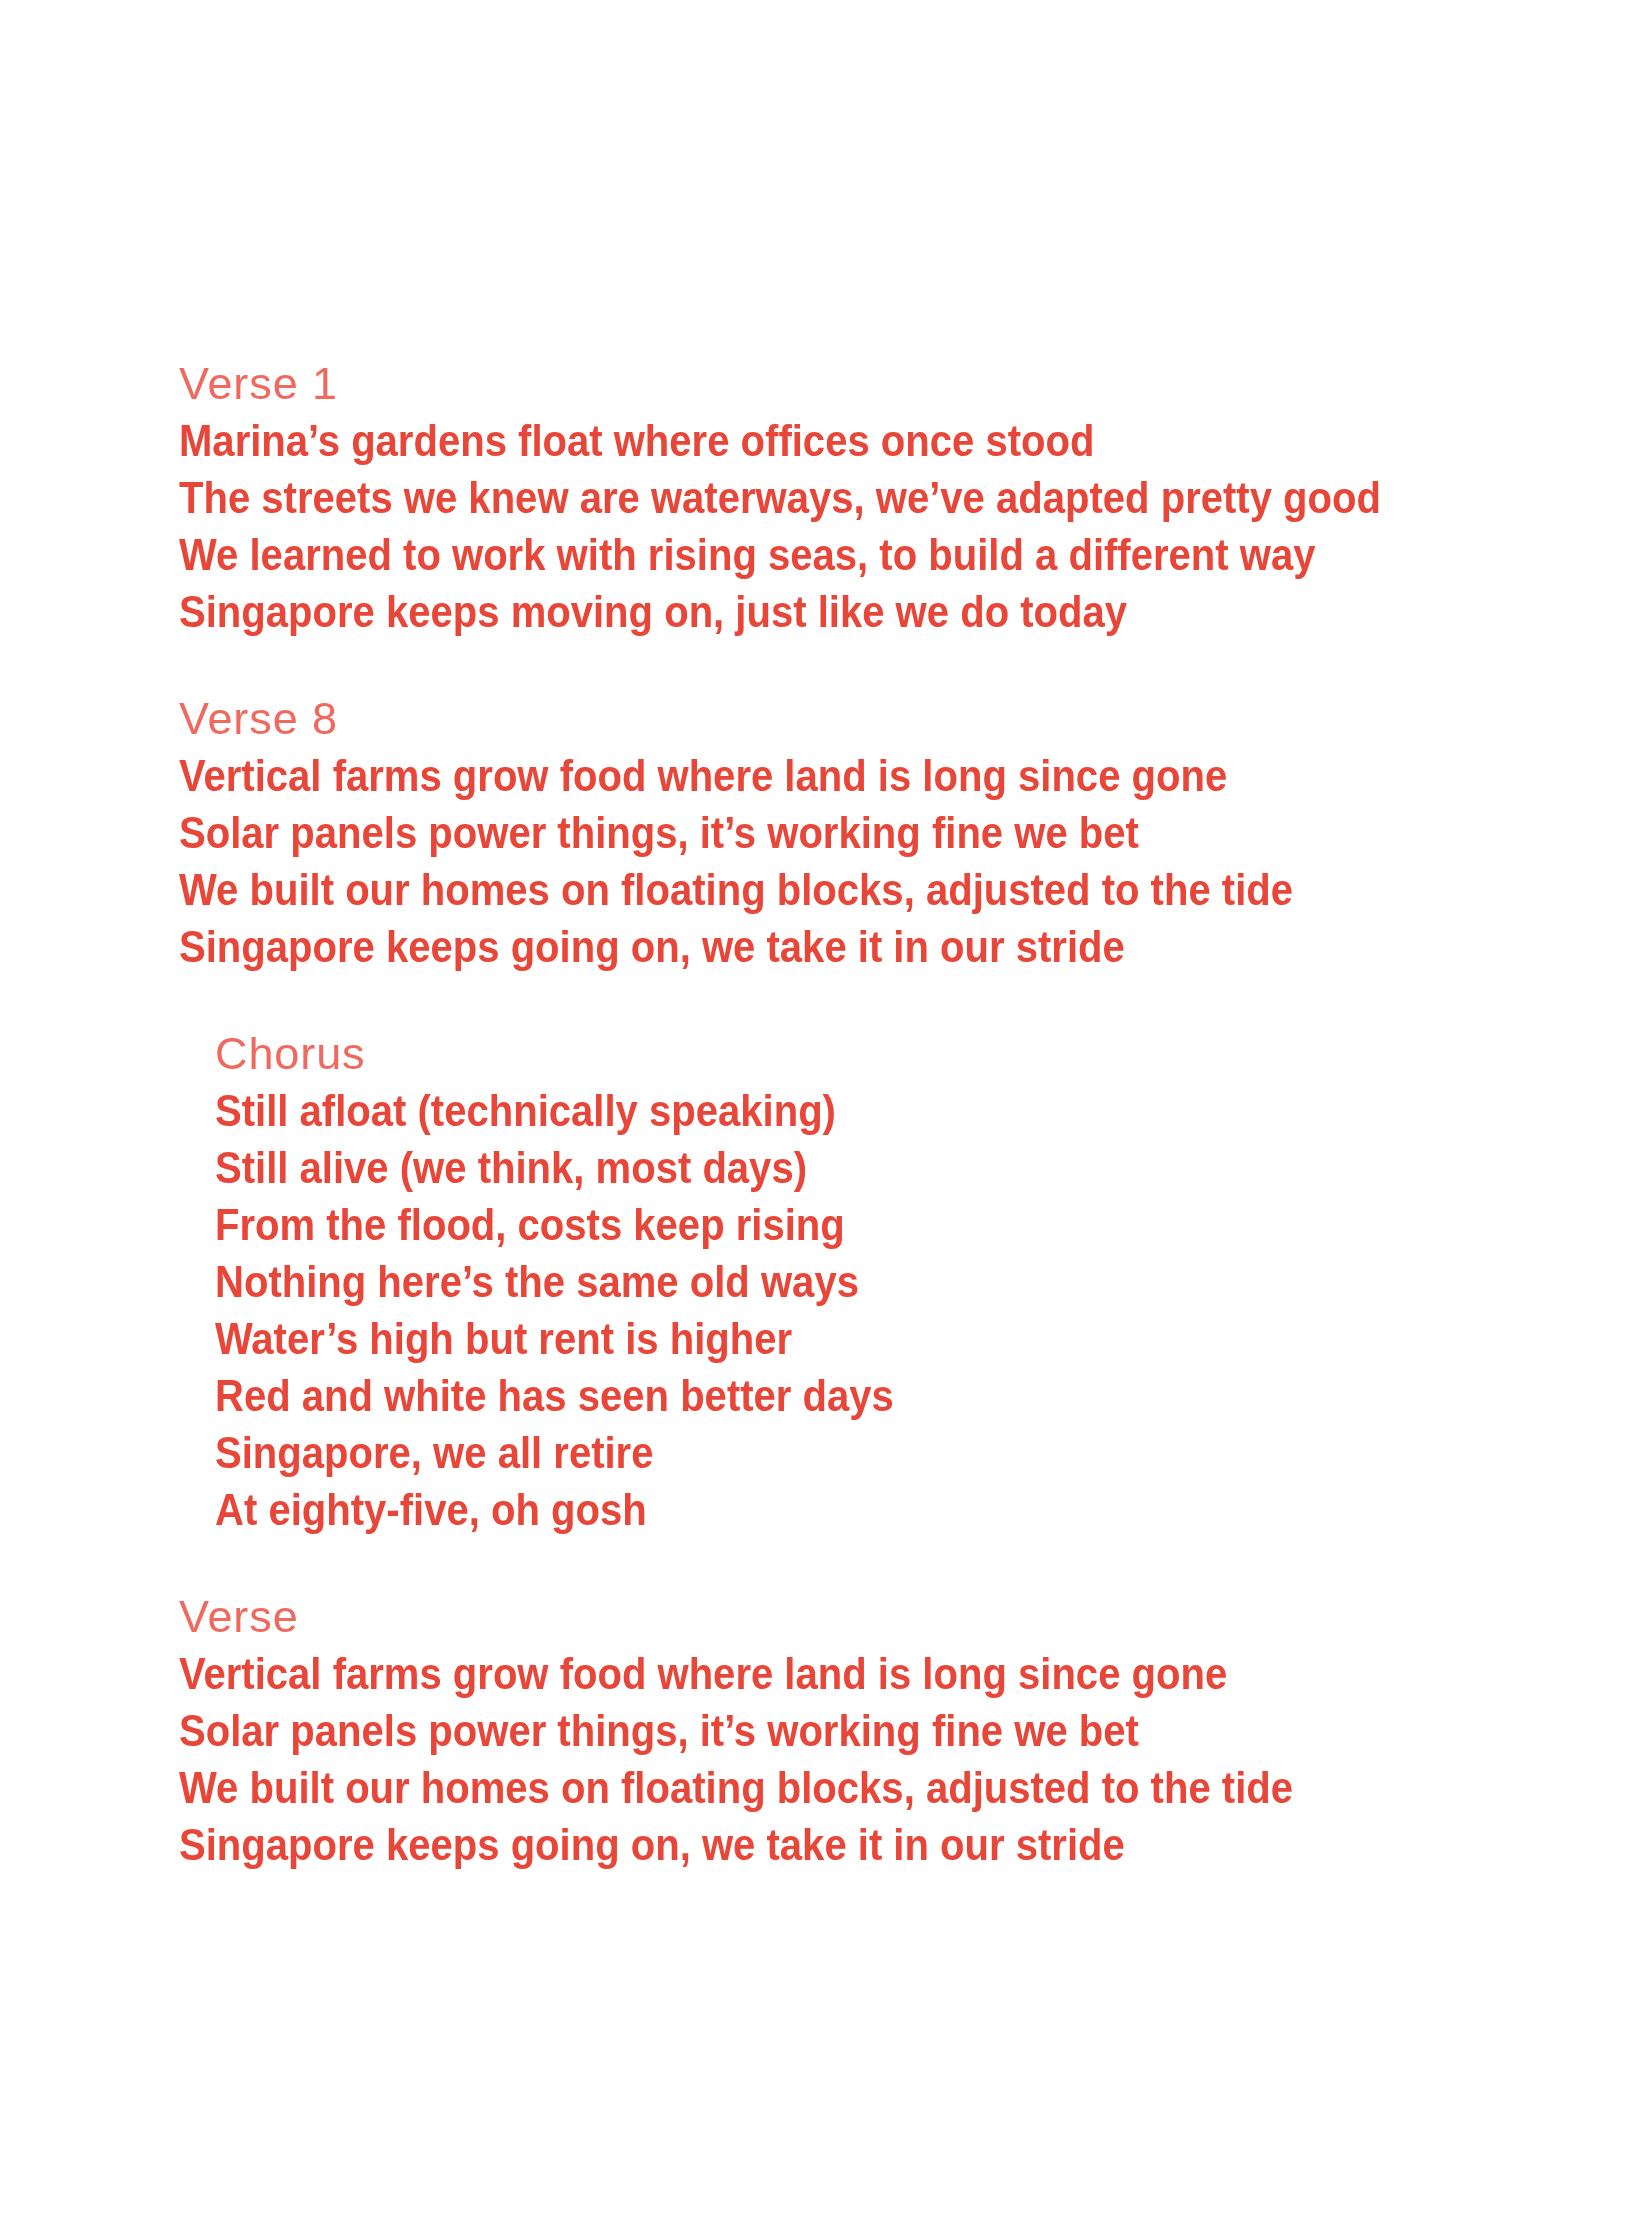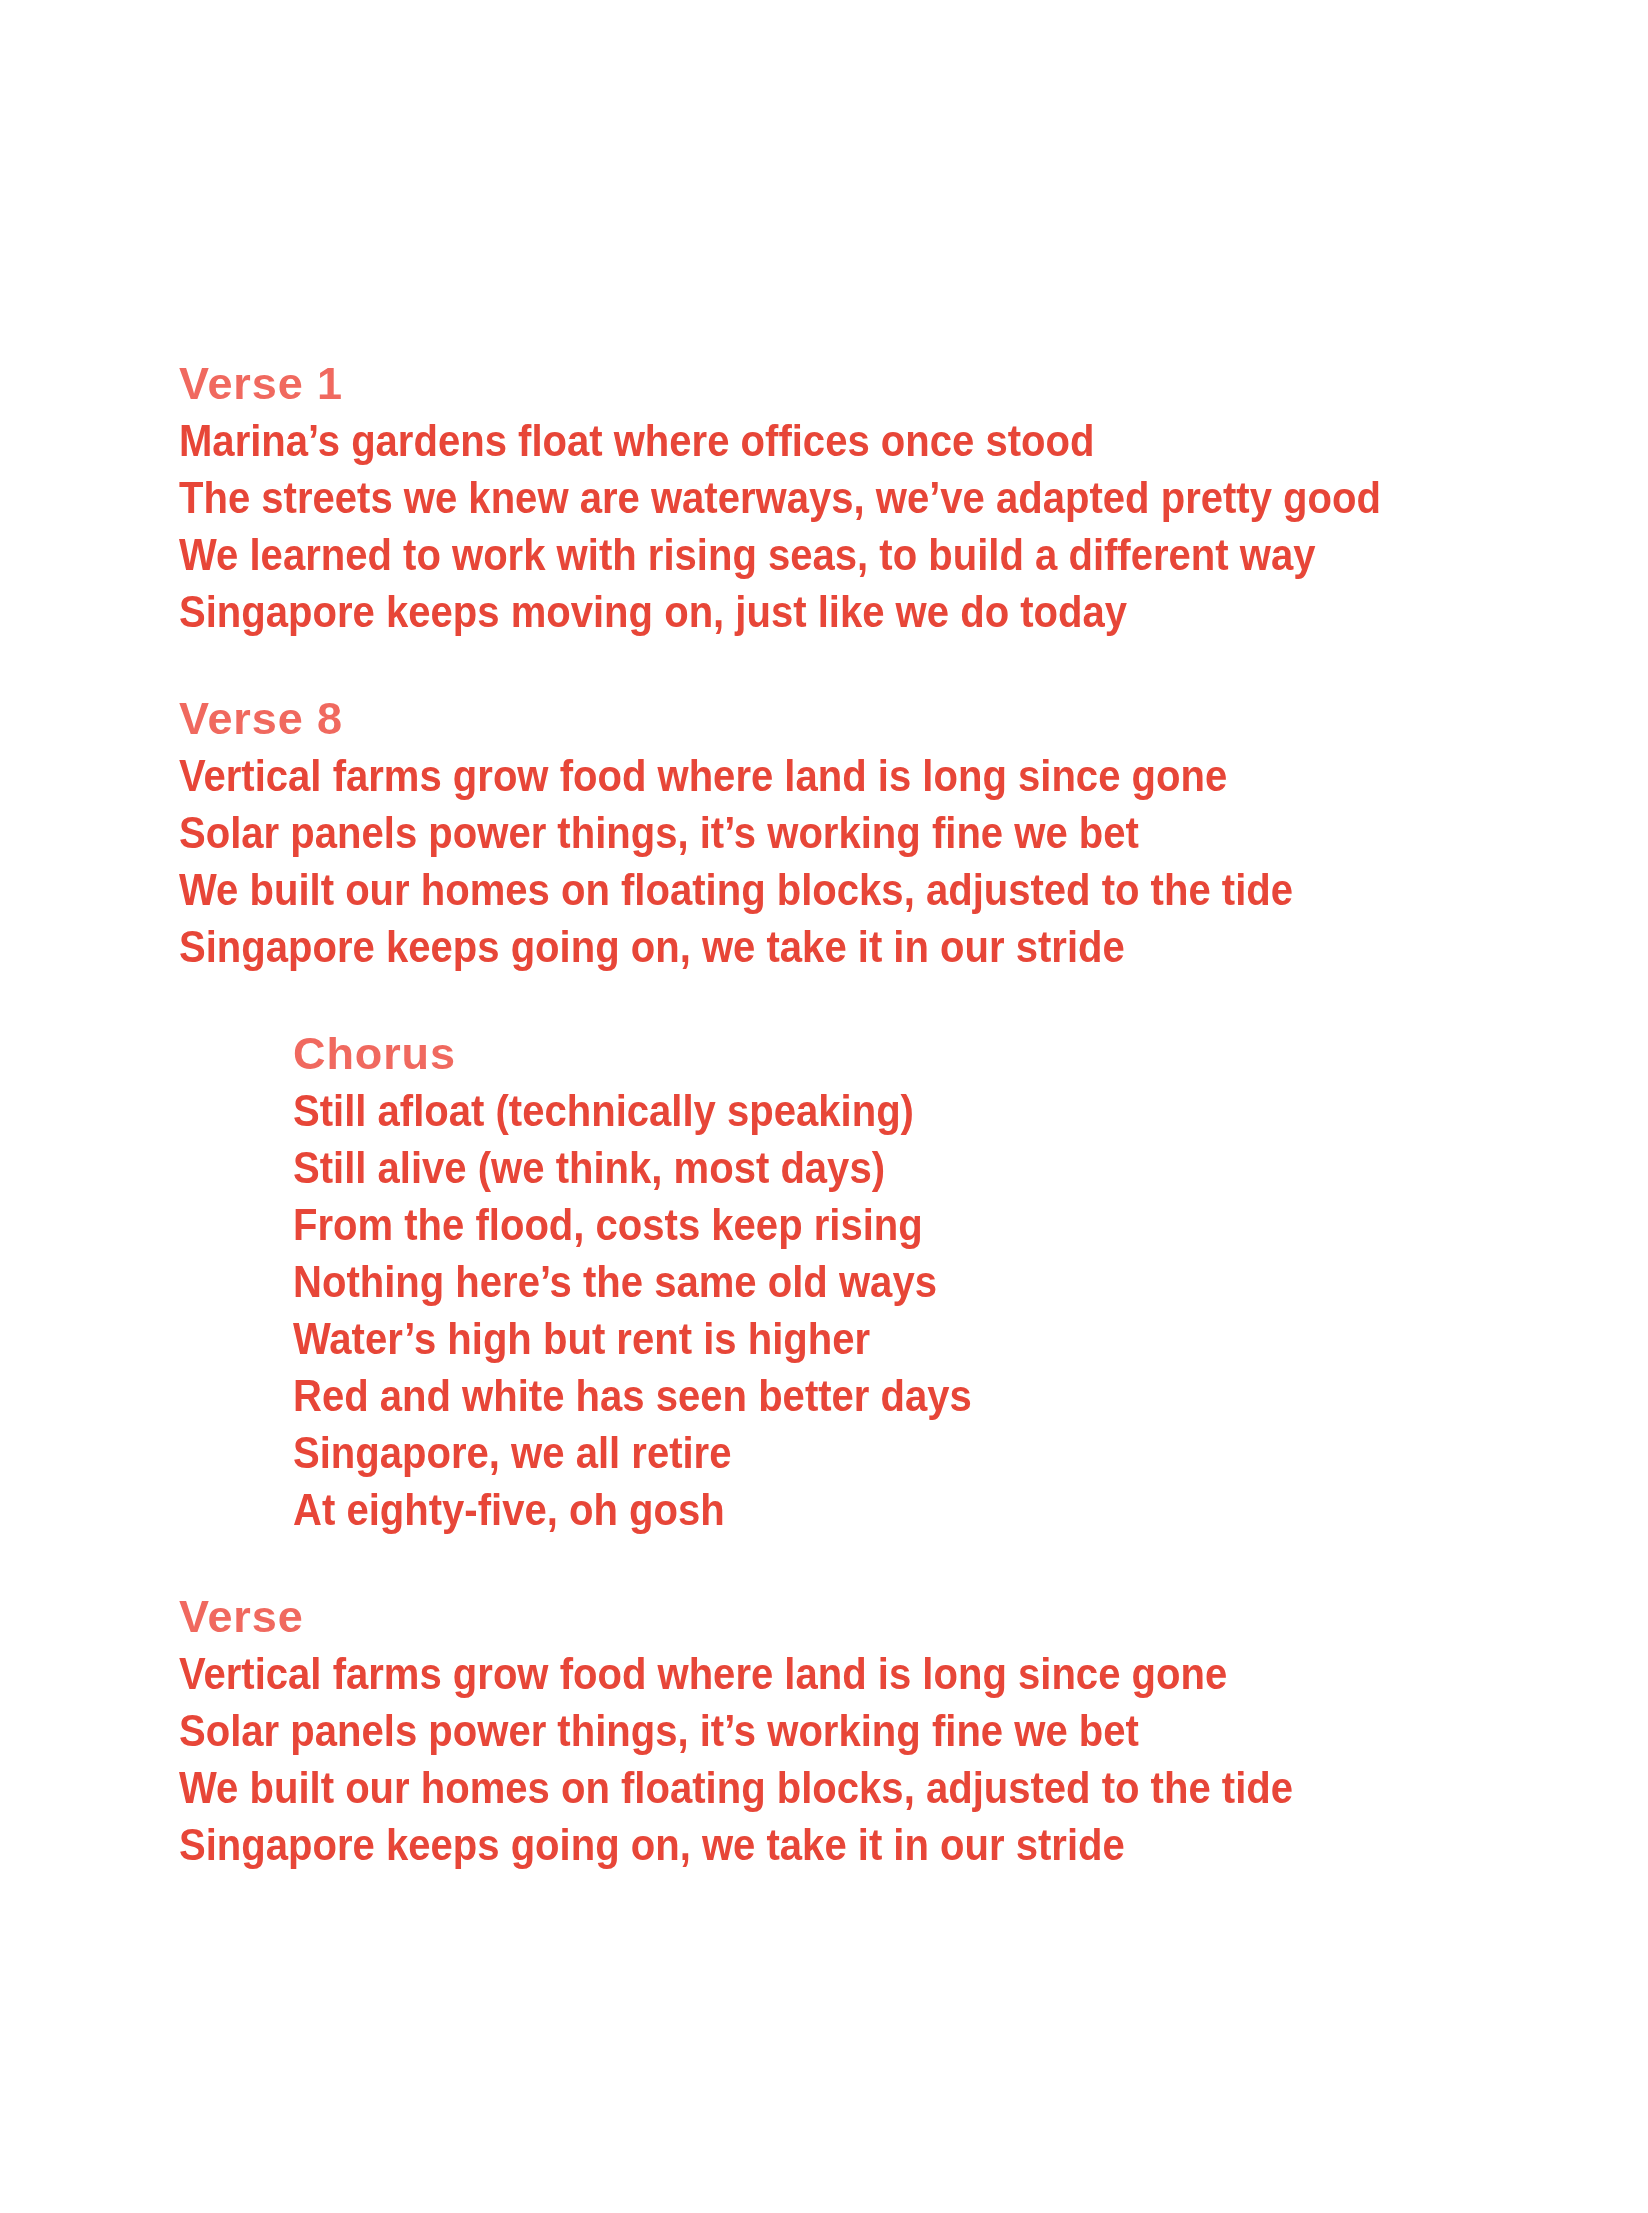--- a/index.html
+++ b/index.html
@@ -14,26 +14,26 @@
   .sheet {
     position: absolute;
     left: 179px;
     top: 355px;
     width: 1384px;
   }
   .section {
     margin: 0 0 50px 0;
   }
   .section.indented {
-    margin-left: 114px;
+    margin-left: 36px;
   }
   .label {
     font-size: 45px;
     line-height: 57px;
-    font-weight: 700;
+    font-weight: 400;
     letter-spacing: 0.9px;
     color: var(--label-color, #f0695f);
     white-space: nowrap;
   }
   .line {
     font-size: 45px;
     line-height: 57px;
     font-weight: 700;
     color: var(--lyric-color, #e74638);
     white-space: nowrap;

